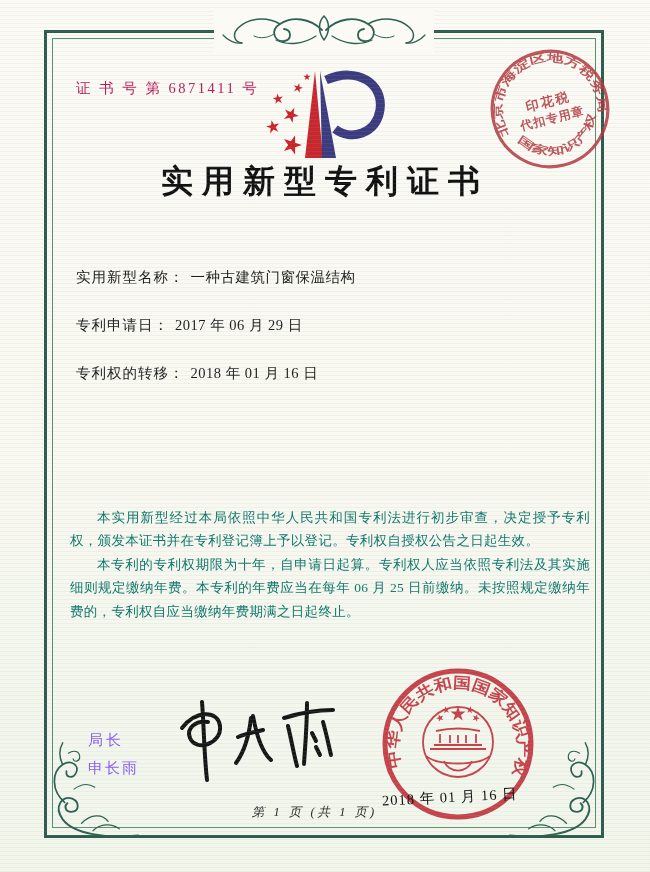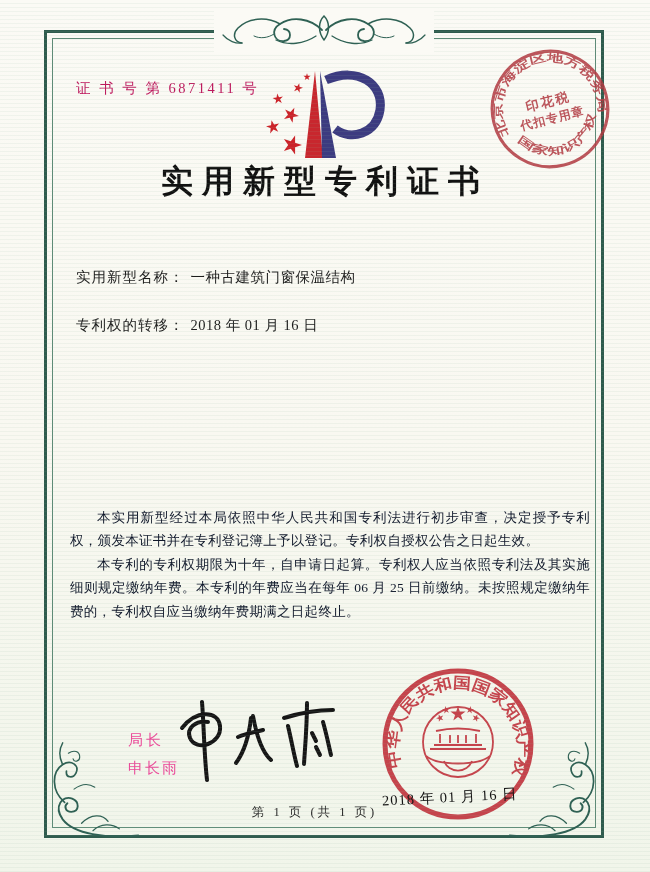--- a/index.html
+++ b/index.html
@@ -31,32 +31,32 @@
   .tax-stamp{position:absolute;left:487px;top:46px;width:126px;height:126px;
     transform:rotate(-14deg);opacity:.85;}
   .title{position:absolute;left:0;top:160px;width:650px;text-align:center;
     font-size:32px;font-weight:bold;letter-spacing:9px;color:#111;}
   .fields{position:absolute;left:76px;top:243px;right:64px;margin-top:24px;}
   .field-row{margin-bottom:27px;font-size:14.5px;line-height:21px;
     letter-spacing:.5px;color:#1c1c1c;white-space:nowrap;}
   .field-label{letter-spacing:1px;}
   .field-value{margin-left:6px;}
   .body-text{position:absolute;left:70px;top:506px;right:60px;
-    font-size:13.5px;line-height:1.74;text-align:justify;color:#0f172a;}
+    font-size:13.5px;line-height:1.74;text-align:justify;color:#0f766e;}
   .body-text p{margin:0;text-indent:2em;letter-spacing:.3px;}
   .officer{position:absolute;left:88px;top:731px;font-size:15px;
-    letter-spacing:3px;color:#ec4899;margin-left:40px;}
+    letter-spacing:3px;color:#8b5cf6;}
   .officer .name{margin-top:9px;letter-spacing:2px;}
   .signature{position:absolute;left:166px;top:696px;width:185px;height:92px;}
   .round-seal{position:absolute;left:378px;top:664px;width:160px;height:160px;
     opacity:.92;}
   .seal-date{position:absolute;left:382px;top:788px;font-size:14.5px;
     color:#141414;letter-spacing:1px;transform:rotate(-3deg);z-index:3;}
   .footer{position:absolute;left:0;top:804px;width:629px;text-align:center;
-    font-size:12.5px;letter-spacing:3px;color:#2a2a2a;}
+    font-size:12.5px;letter-spacing:3px;color:#2a2a2a;font-style:italic;}
   svg{display:block;}
 </style>
 </head>
 <body>
 
 <div class="frame-outer"></div>
 <div class="frame-inner"></div>
 
 <div class="top-ornament">
   <svg viewBox="0 0 220 46" width="220" height="46">
@@ -136,20 +136,23 @@
     <text x="60" y="57" text-anchor="middle" font-size="12.5" letter-spacing="2" fill="#b23840" font-weight="bold">印花税</text>
     <text x="60" y="73" text-anchor="middle" font-size="11.5" letter-spacing="1" fill="#b23840" font-weight="bold">代扣专用章</text>
   </svg>
 </div>
 
 <div class="title">实用新型专利证书</div>
 
 <div class="fields">
   <div class="field-row">
     <span class="field-label">实用新型名称：</span><span class="field-value">一种古建筑门窗保温结构</span>
+  </div>
+  <div class="field-row">
+    <span class="field-label">专利申请日：</span><span class="field-value">2017 年 06 月 29 日</span>
   </div>
   <div class="field-row">
     <span class="field-label">专利权的转移：</span><span class="field-value">2018 年 01 月 16 日</span>
   </div>
 </div>
 
 <div class="body-text">
   <p>本实用新型经过本局依照中华人民共和国专利法进行初步审查，决定授予专利权，颁发本证书并在专利登记簿上予以登记。专利权自授权公告之日起生效。</p>
   <p>本专利的专利权期限为十年，自申请日起算。专利权人应当依照专利法及其实施细则规定缴纳年费。本专利的年费应当在每年 06 月 25 日前缴纳。未按照规定缴纳年费的，专利权自应当缴纳年费期满之日起终止。</p>
 </div>

